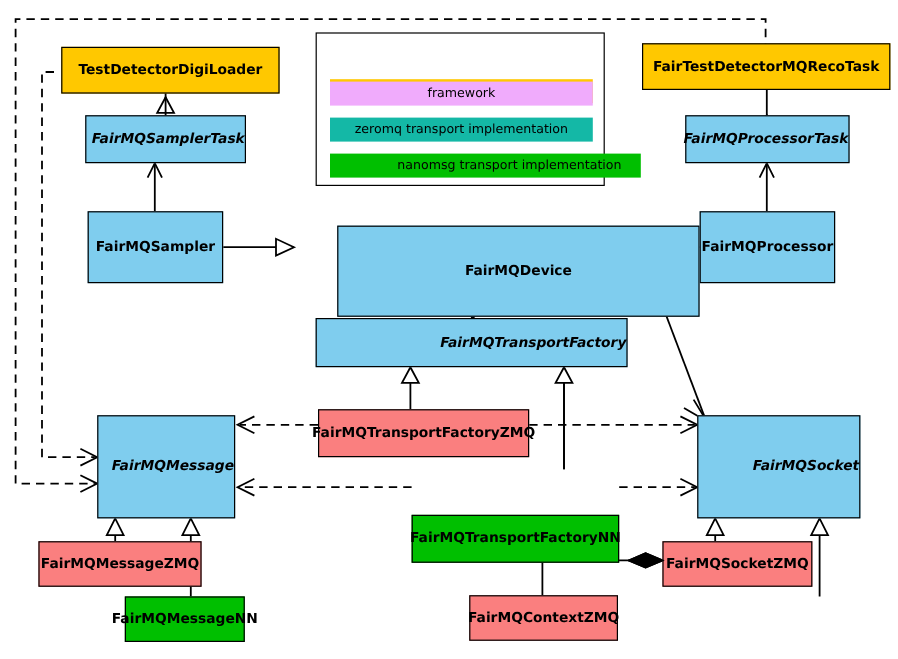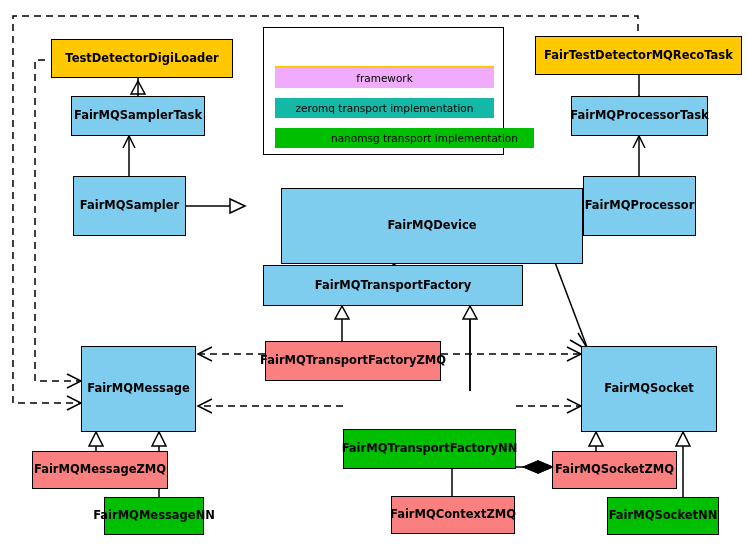--- a/index.html
+++ b/index.html
@@ -1,21 +1,21 @@
 <!DOCTYPE html>
 <html><head>
 <meta charset="utf-8">
 <style>
   html,body{margin:0;padding:0;background:#ffffff;}
   body{font-family:"DejaVu Sans","Liberation Sans",sans-serif;}
   #diagram{position:relative;width:748px;height:549px;background:#ffffff;overflow:hidden;}
   .node{position:absolute;box-sizing:border-box;border:1.6px solid #000;
         display:flex;align-items:center;justify-content:center;text-align:center;
         font-size:11.5px;font-weight:bold;color:#000;line-height:1.15;z-index:5;}
-  .node.abstract{}
+  .node.abstract{font-style:italic;justify-content:flex-end;}
   .c-user{background:#ffc800;}
   .c-fw{background:#7fcdee;}
   .c-zmq{background:#fa7f7f;}
   .c-nn{background:#00bf00;}
   .legend{position:absolute;box-sizing:border-box;border:1.6px solid #000;background:#fff;z-index:6;}
   .legend-row{position:absolute;display:flex;align-items:center;justify-content:center;
               font-size:10.5px;color:#000;text-align:center;}
   .legend-row.user{background:#ffc800;}
   .legend-row.fw{background:#f0abfc;}
   .legend-row.zmq{background:#14b8a6;}
@@ -153,23 +153,20 @@
   </div>
 
   <div class="node c-nn" style="left:104px; top:497px; width:100px; height:38px;">
     <span>FairMQMessageNN</span>
   </div>
 
   <div class="node c-zmq" style="left:552px; top:451px; width:125px; height:38px;">
     <span>FairMQSocketZMQ</span>
   </div>
 
-  <div class="node c-nn" style="left:607px; top:497px; width:112px; height:38px;">
-    <span>FairMQSocketNN</span>
-  </div>
 
   <div class="node c-zmq" style="left:391px; top:496px; width:124px; height:38px;">
     <span>FairMQContextZMQ</span>
   </div>
 
   <div class="legend" style="left:263px; top:27px; width:241px; height:128px;">
     <div class="legend-row user" style="left:11px; top:10px; width:219px; height:20px; position:absolute;margin-top:28px;">
       <span>user code</span>
     </div>
     <div class="legend-row fw" style="left:11px; top:40px; width:219px; height:20px; position:absolute;">

